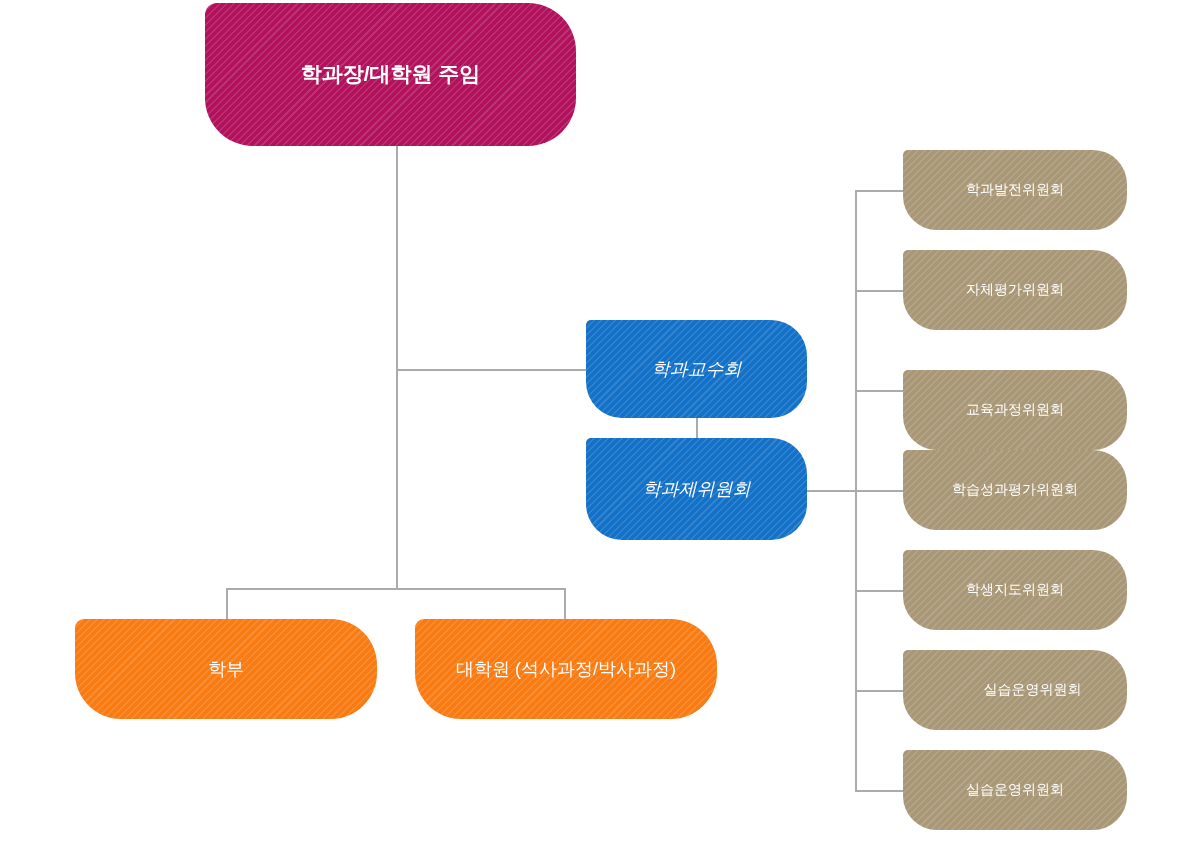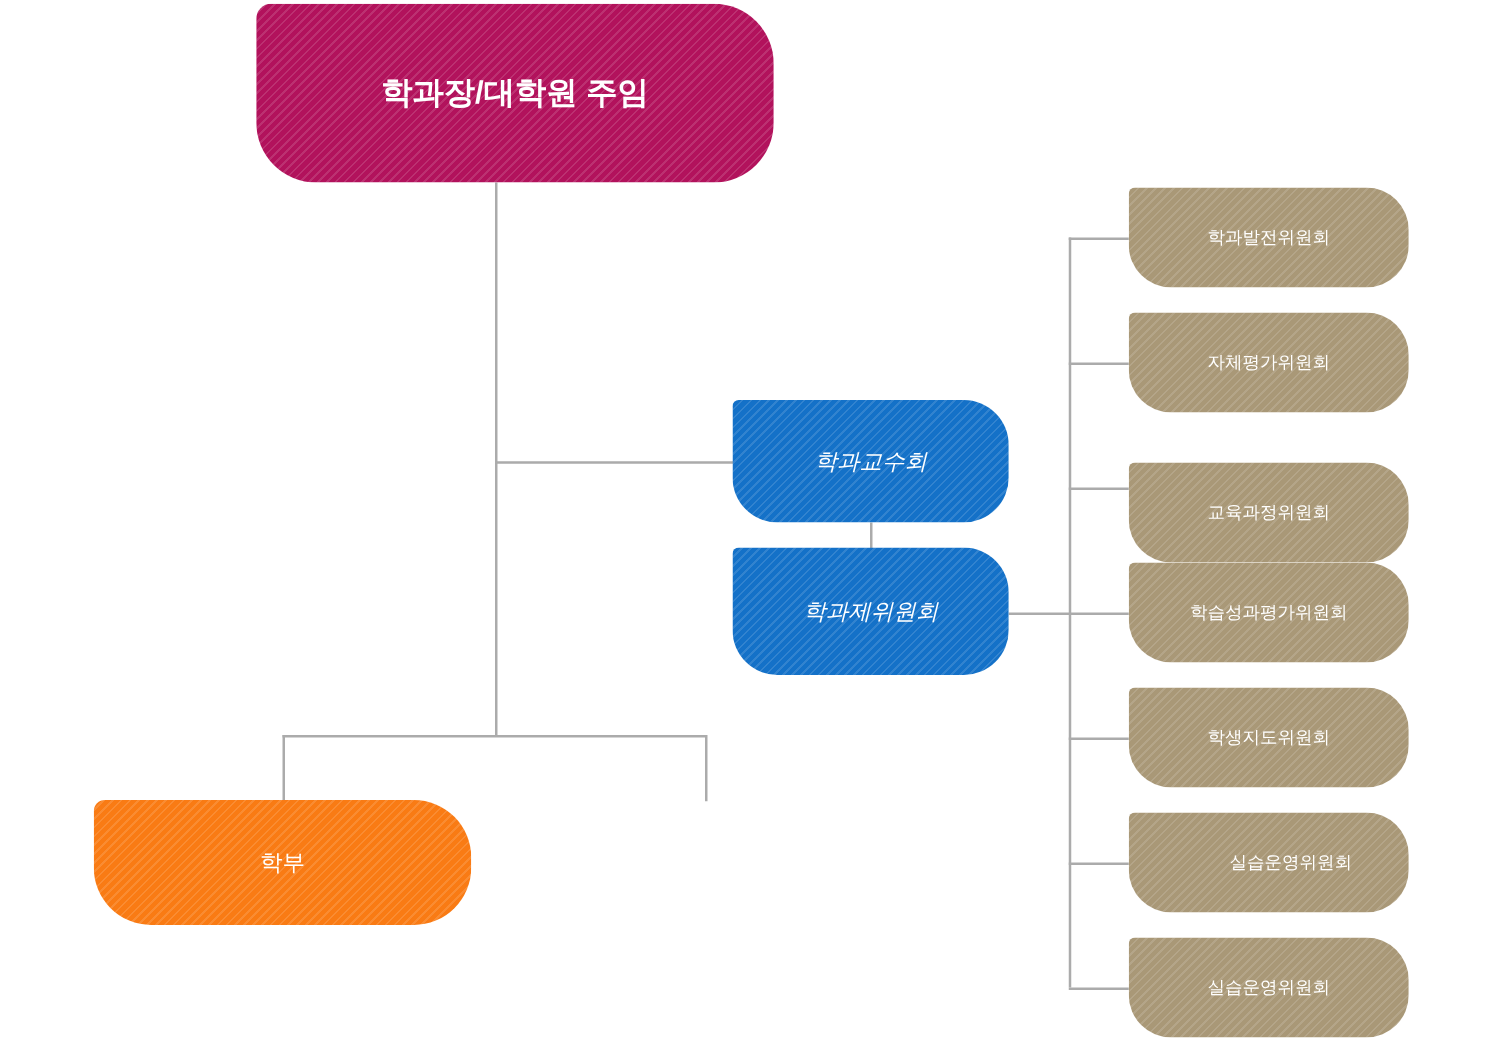--- a/index.html
+++ b/index.html
@@ -28,38 +28,38 @@
     background-image: repeating-linear-gradient(
       135deg,
       rgba(255,255,255,0.13) 0px,
       rgba(255,255,255,0.13) 1.5px,
       rgba(255,255,255,0) 1.5px,
       rgba(255,255,255,0) 5px
     );
     line-height: 1.25;
   }
   .node-head {
-    left: 205px; top: 3px; width: 414px; height: 143px;
+    left: 205px; top: 3px; width: 371px; height: 143px;
     background-color: #b2125c;
     border-radius: 12px 48px 48px 48px;
-    font-size: 25px;
+    font-size: 21px;
     font-weight: 700;
   }
   .node-blue {
     left: 586px; width: 221px;
     background-color: #1471c8;
     border-radius: 5px 36px 36px 36px;
     font-size: 18px;
     font-weight: 500;
     font-style: italic;
   }
   .node-blue.b1 { top: 320px; height: 98px; }
   .node-blue.b2 { top: 438px; height: 102px; }
   .node-orange {
-    top: 640px; width: 302px; height: 100px;
+    top: 619px; width: 302px; height: 100px;
     background-color: #f97b14;
     border-radius: 9px 46px 46px 46px;
     font-size: 18px;
     font-weight: 500;
   }
   .node-orange.o1 { left: 75px; }
   .node-orange.o2 { left: 415px; }
   .node-tan {
     left: 903px; width: 224px; height: 80px;
     background-color: #a99877;
@@ -103,20 +103,23 @@
   </div>
 
   <div class="node node-blue b2">
     <span>학과제위원회</span>
   </div>
 
   <div class="node node-orange o1">
     <span>학부</span>
   </div>
 
+  <div class="node node-orange o2">
+    <span>대학원 (석사과정/박사과정)</span>
+  </div>
 
   <div class="node node-tan" style="top:150px;">
     <span>학과발전위원회</span>
   </div>
   <div class="node node-tan" style="top:250px;">
     <span>자체평가위원회</span>
   </div>
   <div class="node node-tan" style="top:350px;margin-top:20px;">
     <span>교육과정위원회</span>
   </div>

